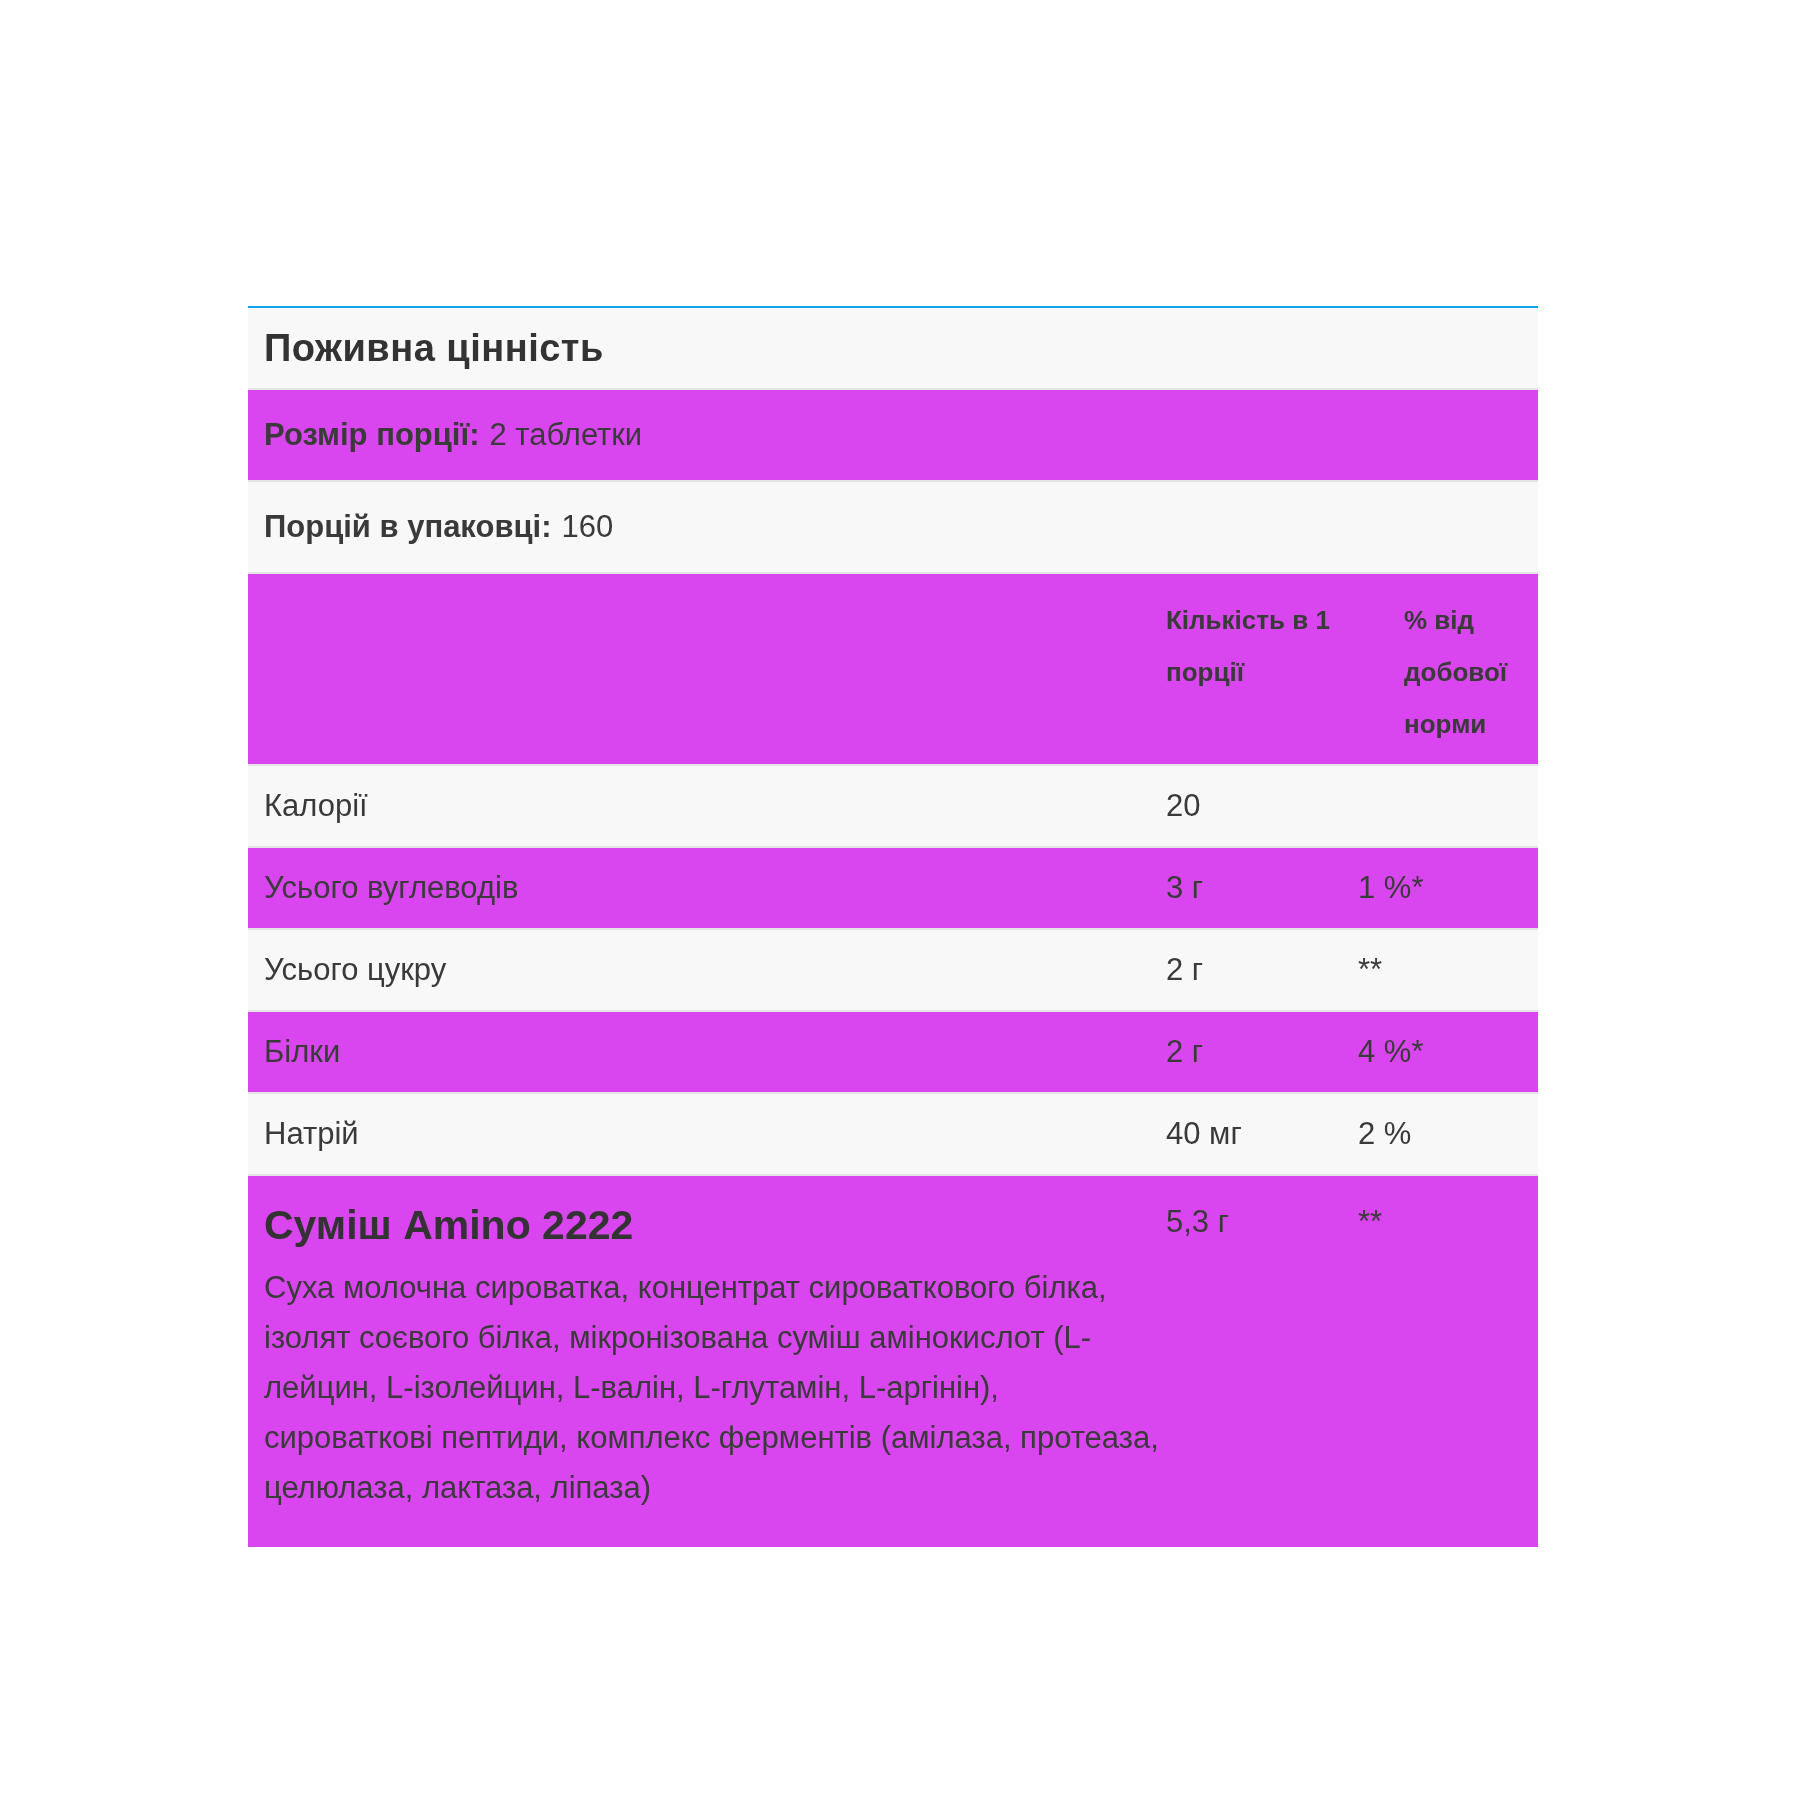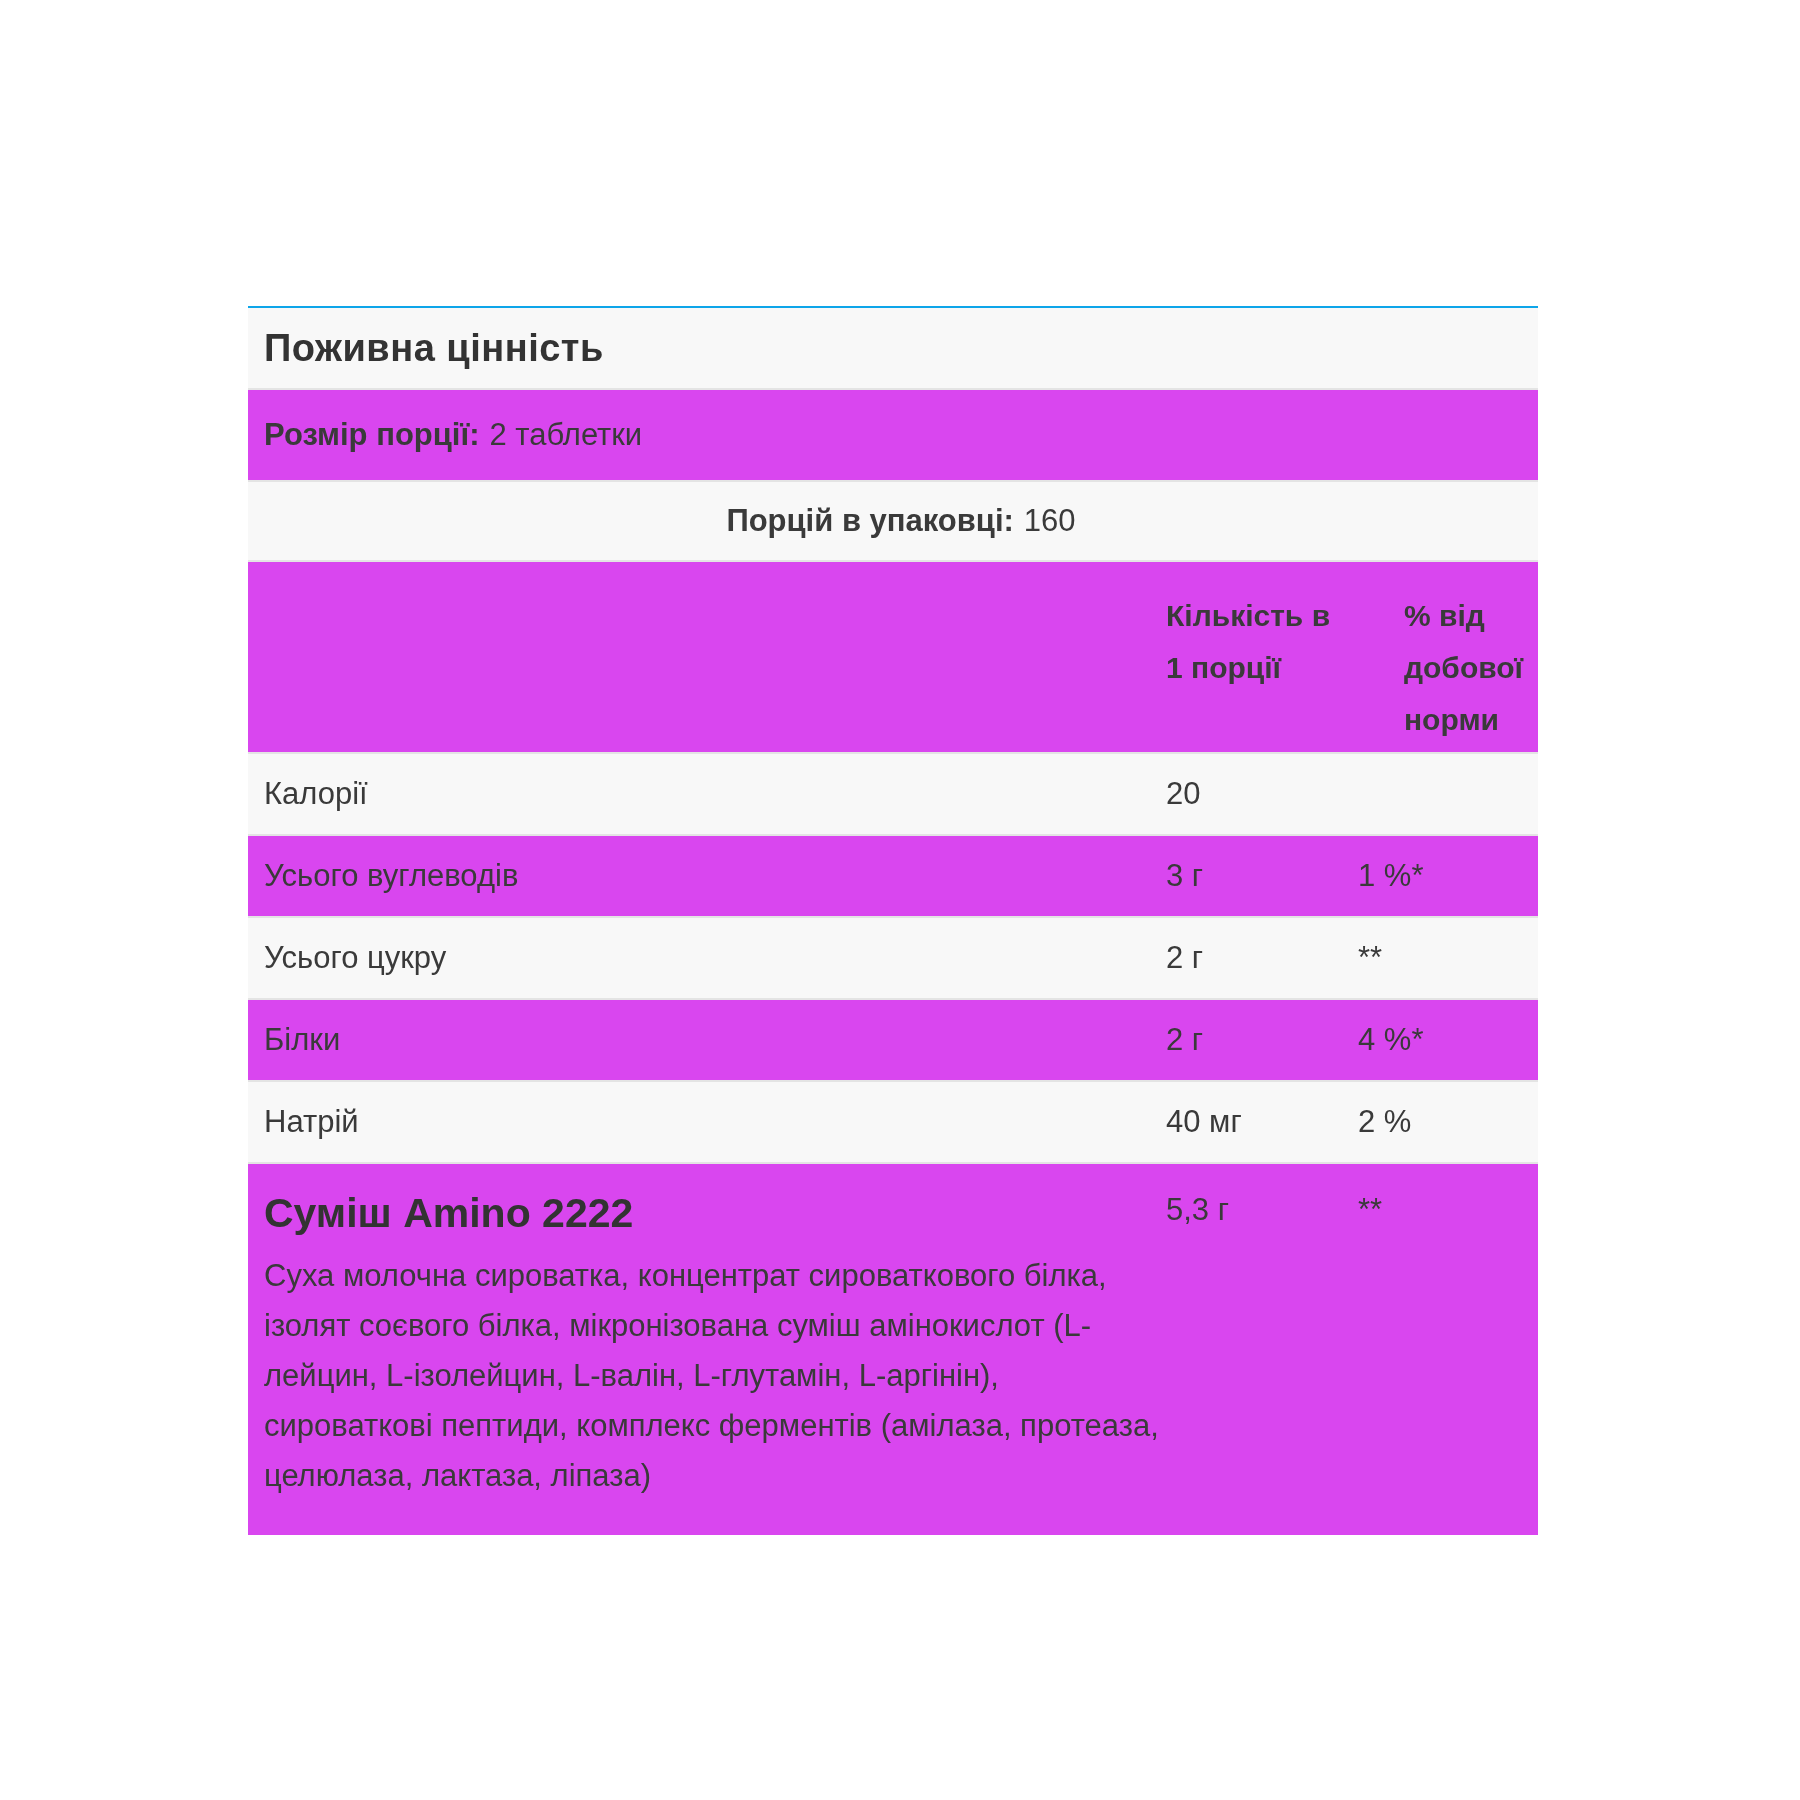--- a/index.html
+++ b/index.html
@@ -38,22 +38,21 @@
     font-size: 38px;
     font-weight: bold;
     color: #333333;
     padding-left: 16px;
     letter-spacing: 0.5px;
   }
   .row.r-serving {
     height: 92px;
   }
   .row.r-servings {
-    height: 80px;
-    justify-content: center;
+    height: 92px;
   }
   .kv {
     padding-left: 16px;
     font-size: 31px;
   }
   .kv .k {
     font-weight: bold;
   }
   .kv .v {
     font-weight: normal;
@@ -74,23 +73,23 @@
     width: 192px;
     font-size: 31px;
   }
   .col-dv {
     flex: 0 0 180px;
     width: 180px;
     font-size: 31px;
   }
   .r-header .col-amount,
   .r-header .col-dv {
-    padding-top: 28px;
+    padding-top: 20px;
     font-weight: bold;
-    font-size: 30px;
+    font-size: 26px;
     line-height: 52px;
   }
   .hdr-wrap-amount {
     display: block;
     max-width: 172px;
   }
   .hdr-wrap-dv {
     display: block;
     max-width: 150px;
     margin-left: 46px;

